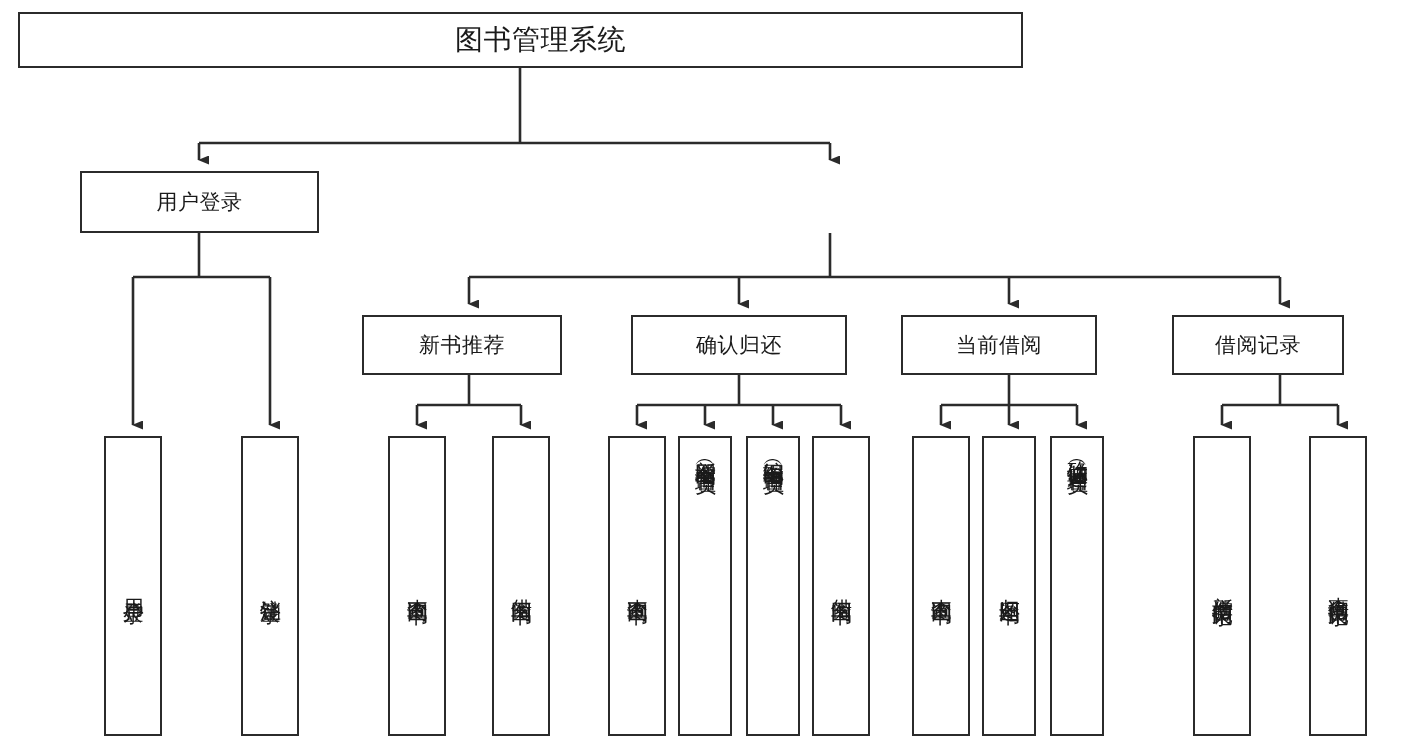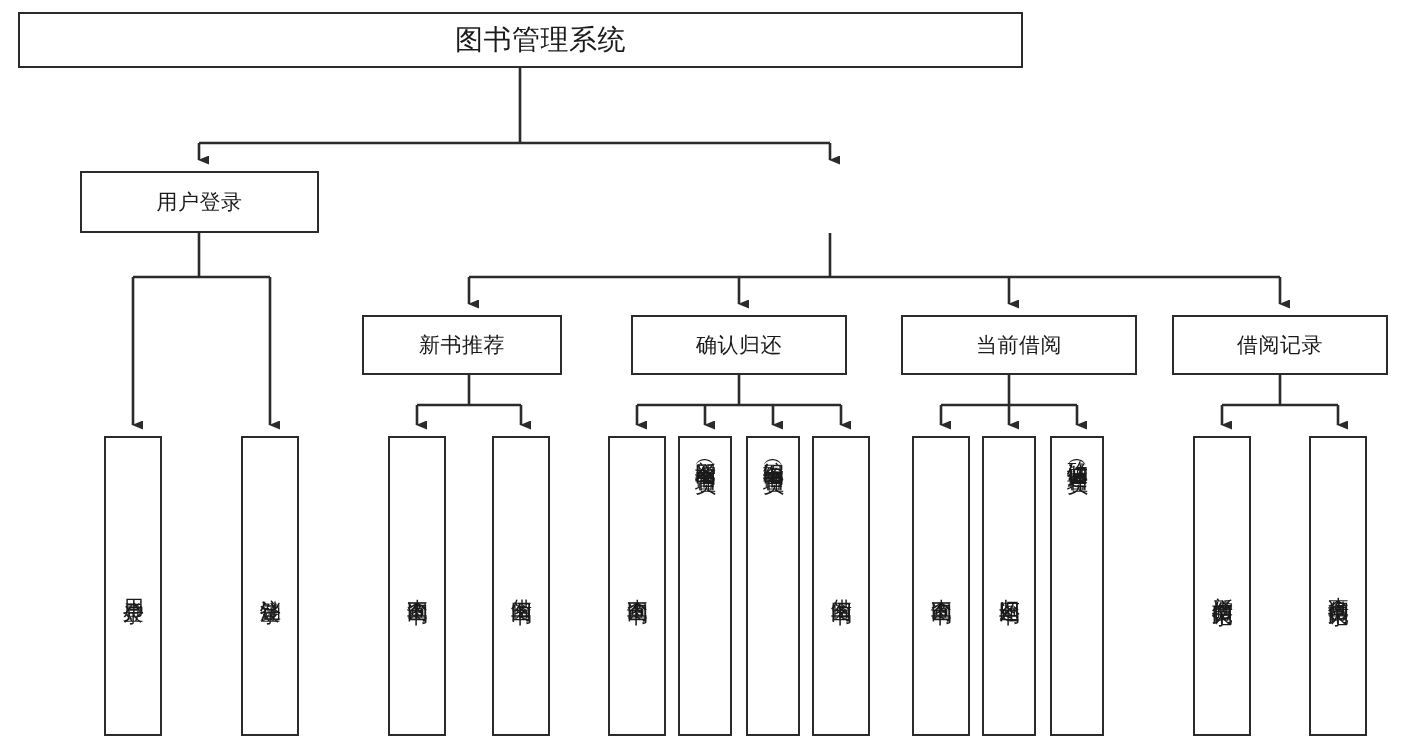--- a/index.html
+++ b/index.html
@@ -145,24 +145,24 @@
   <div class="node h" style="left:80px; top:171px; width:239px; height:62px;">
     <span class="label">用户登录</span>
   </div>
 
   <div class="node h" style="left:362px; top:315px; width:200px; height:60px;">
     <span class="label">新书推荐</span>
   </div>
   <div class="node h" style="left:631px; top:315px; width:216px; height:60px;">
     <span class="label">确认归还</span>
   </div>
-  <div class="node h" style="left:901px; top:315px; width:236px; height:60px;">
+  <div class="node h" style="left:901px; top:315px; width:196px; height:60px;">
     <span class="label">当前借阅</span>
   </div>
-  <div class="node h" style="left:1172px; top:315px; width:216px; height:60px;">
+  <div class="node h" style="left:1172px; top:315px; width:172px; height:60px;">
     <span class="label">借阅记录</span>
   </div>
 
   <div class="node v mid" style="left:104px; top:436px; width:58px; height:300px;">
     <span class="label">用户登录</span>
   </div>
   <div class="node v mid" style="left:241px; top:436px; width:58px; height:300px;">
     <span class="label">注销登录</span>
   </div>
 

